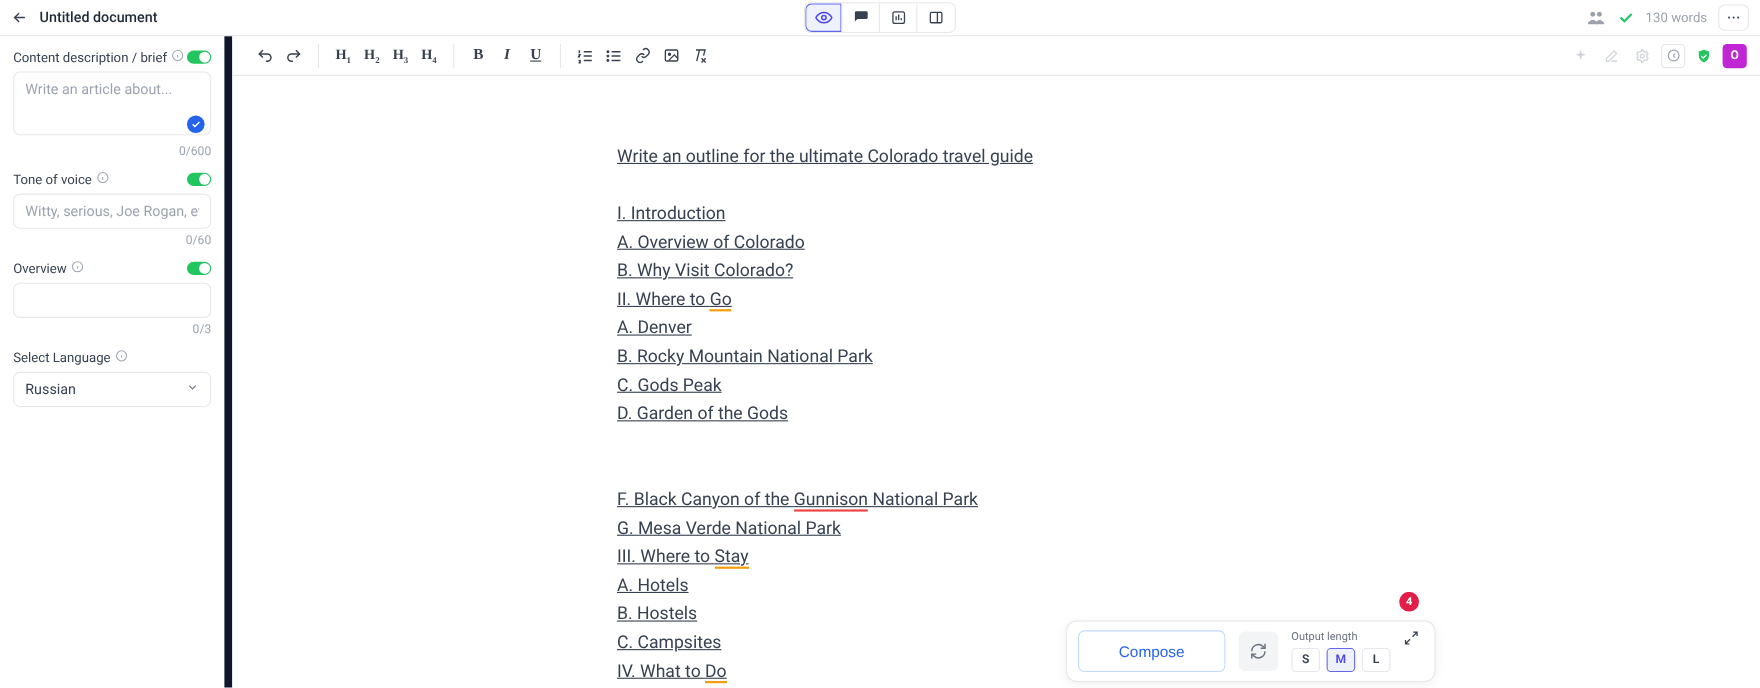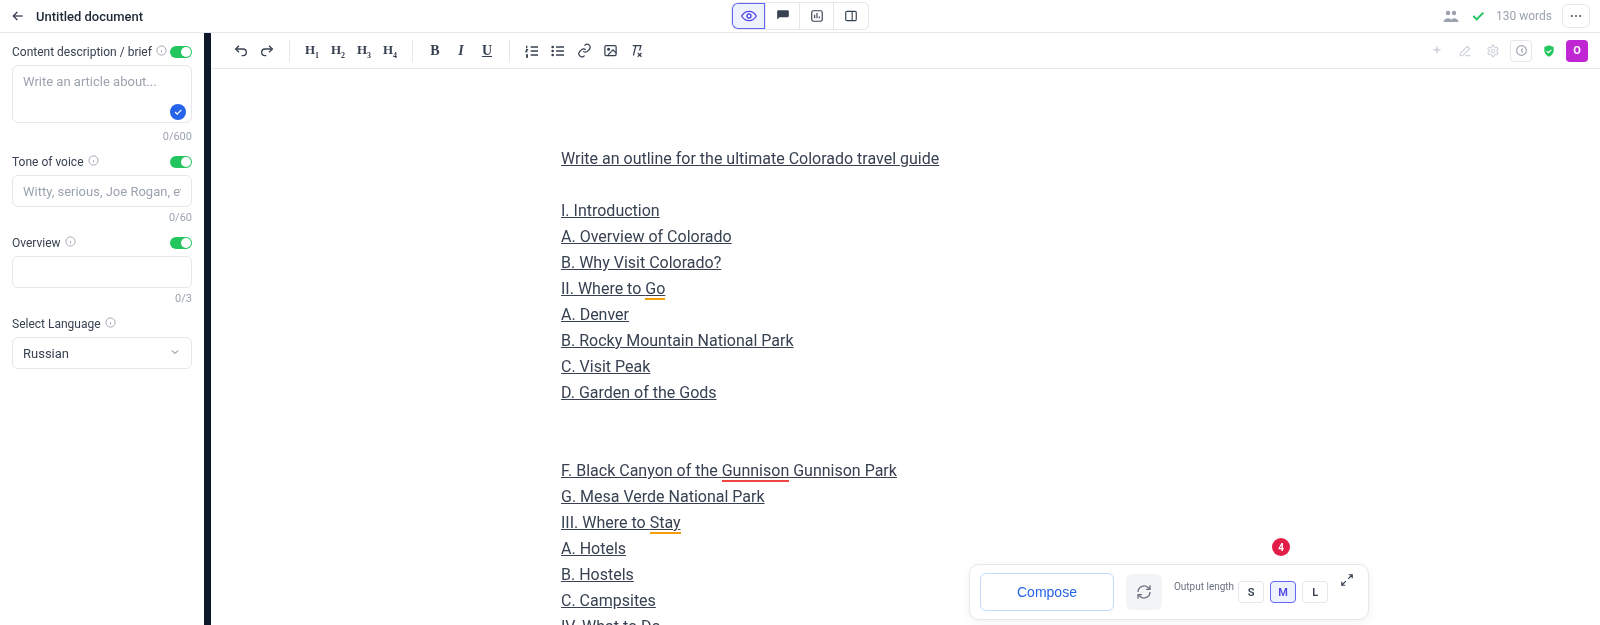--- a/index.html
+++ b/index.html
@@ -151,21 +151,20 @@
     cursor: pointer;
   }
 
   
   .editor-area {
     flex: 1;
     display: flex;
     flex-direction: column;
     position: relative;
     overflow: hidden;
-    gap: 17px;
   }
   .toolbar {
     height: 36px;
     display: flex;
     align-items: center;
     padding: 0 12px;
     border-bottom: 1px solid #e5e7eb;
     gap: 2px;
   }
   .tb-group { display: flex; gap: 2px; padding: 0 6px; }
@@ -251,21 +250,21 @@
     cursor: pointer;
   }
   .retry-btn {
     width: 36px; height: 36px;
     border-radius: 6px;
     background: #f3f4f6;
     display: flex; align-items:center; justify-content:center;
     cursor: pointer;
     color: #6b7280;
   }
-  .output-block { display: flex; flex-direction: row; gap: 4px; align-items: flex-start; }
+  .output-block { display: flex; flex-direction: column; gap: 4px; align-items: flex-start; }
   .output-label { font-size: 10px; color: #6b7280; }
   .len-row { display: flex; gap: 6px; }
   .len-btn {
     width: 26px; height: 22px;
     border: 1px solid #e5e7eb;
     border-radius: 4px;
     display:flex;align-items:center;justify-content:center;
     font-size: 11px; font-weight: 600; color:#374151;
     cursor: pointer;
     background: #fff;
@@ -551,25 +550,25 @@
 
     <div class="doc-content">
       <p>Write an outline for the ultimate  Colorado travel guide</p>
       <div class="blank-line"></div>
       <p>I. Introduction</p>
       <p>A. Overview of Colorado</p>
       <p>B. Why Visit Colorado?</p>
       <p><span>II. Where to </span><span class="spell-err">Go</span></p>
       <p>A. Denver</p>
       <p>B. Rocky Mountain National Park</p>
-      <p>C. Visit Peak</p>
+      <p>C. Gods Peak</p>
       <p>D. Garden of the Gods</p>
       <div class="blank-line"></div>
       <div class="blank-line"></div>
-      <p><span>F. Black Canyon of the </span><span class="spell-err-red">Gunnison</span><span> Gunnison Park</span></p>
+      <p><span>F. Black Canyon of the </span><span class="spell-err-red">Gunnison</span><span> National Park</span></p>
       <p>G. Mesa Verde National Park</p>
       <p><span>III. Where to </span><span class="spell-err">Stay</span></p>
       <p>A. Hotels</p>
       <p>B. Hostels</p>
       <p>C. Campsites</p>
       <p><span>IV. What to </span><span class="spell-err">Do</span></p>
       <p>A. Outdoor Activities</p>
     </div>
 
     <div class="compose-panel">

